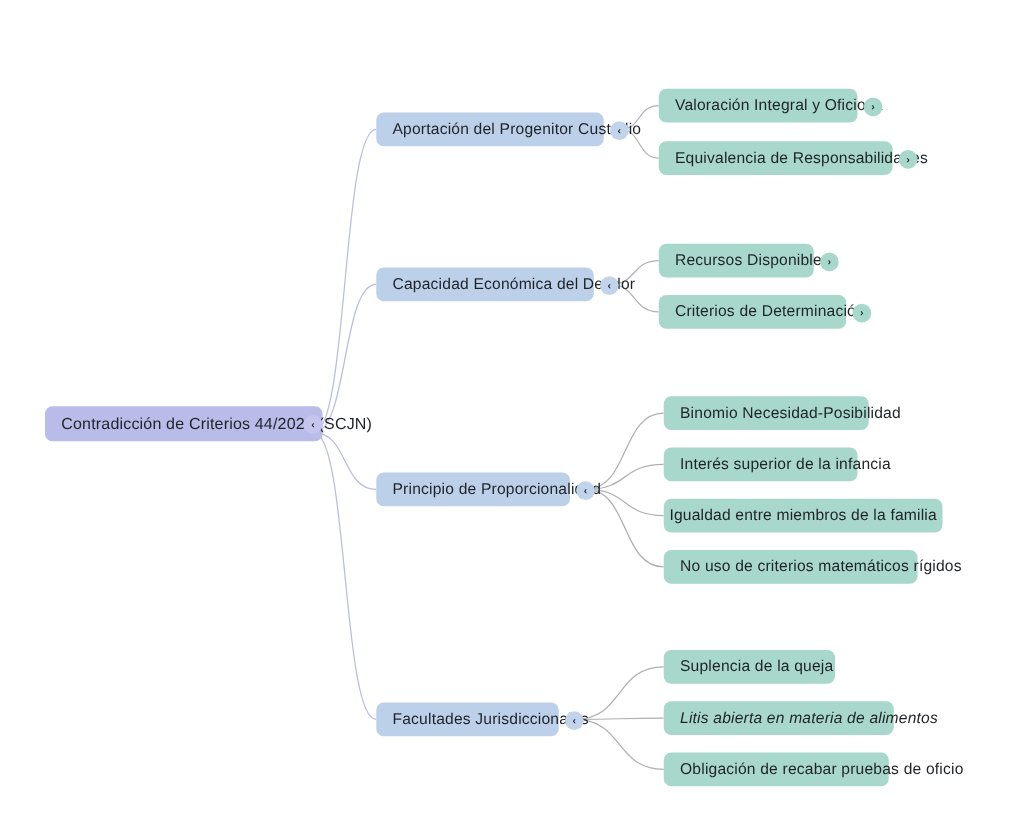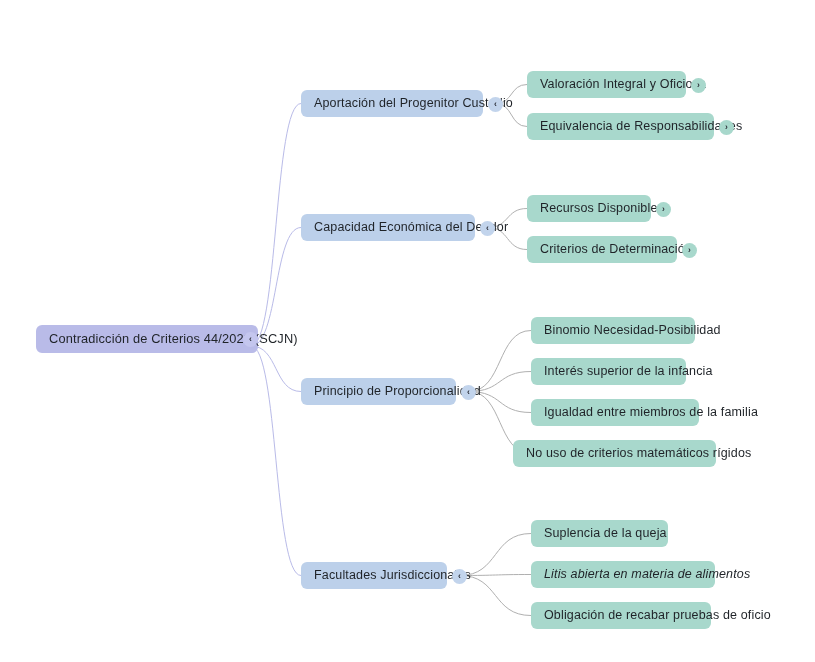--- a/index.html
+++ b/index.html
@@ -127,24 +127,24 @@
     <div class="node node-branch" style="left: 301px; top: 378px; width: 155px;">
       <span>Principio de Proporcionalidad</span>
     </div>
     <div class="toggle toggle-branch" style="left: 461px; top: 385px;">‹</div>
     <div class="node node-leaf" style="left: 531px; top: 317px; width: 164px;">
       <span>Binomio Necesidad-Posibilidad</span>
     </div>
     <div class="node node-leaf" style="left: 531px; top: 358px; width: 155px;">
       <span>Interés superior de la infancia</span>
     </div>
-    <div class="node node-leaf" style="left: 531px; top: 399px; width: 168px;">
+    <div class="node node-leaf" style="left: 531px; top: 399px; width: 223px; justify-content: center;">
       <span>Igualdad entre miembros de la familia</span>
     </div>
-    <div class="node node-leaf" style="left: 513px; top: 440px; width: 203px;">
+    <div class="node node-leaf" style="left: 531px; top: 440px; width: 203px;">
       <span>No uso de criterios matemáticos rígidos</span>
     </div>
     <div class="node node-branch" style="left: 301px; top: 562px; width: 146px;">
       <span>Facultades Jurisdiccionales</span>
     </div>
     <div class="toggle toggle-branch" style="left: 452px; top: 569px;">‹</div>
     <div class="node node-leaf" style="left: 531px; top: 520px; width: 137px;">
       <span>Suplencia de la queja</span>
     </div>
     <div class="node node-leaf" style="left: 531px; top: 561px; width: 184px; font-style: italic;">

